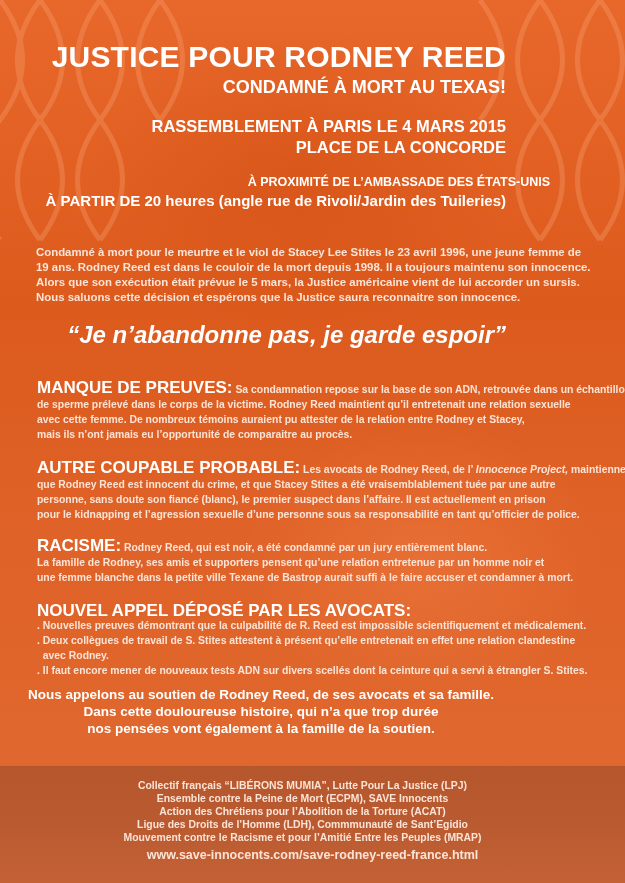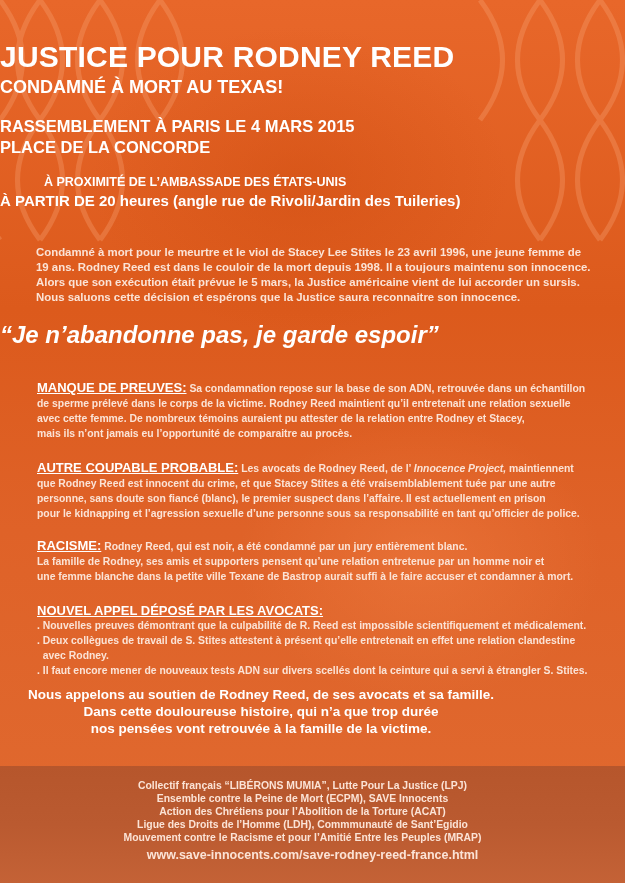--- a/index.html
+++ b/index.html
@@ -19,41 +19,41 @@
     }
     
     .net {
       position: absolute; left: 0; top: 0; width: 625px; height: 260px;
       opacity: 0.35;
     }
     .footer-band {
       position: absolute; left: 0; top: 766px; width: 625px; height: 117px;
       background: linear-gradient(180deg, #b6562c 0%, #ba5a30 50%, #c46236 100%);
     }
-    .c { text-align: left; position: absolute; left: 0; width: 506px; }
+    .c { text-align: right; position: absolute; left: 0; width: 506px; }
     .title { top: 40px; font-size: 30px; font-weight: bold; letter-spacing: 0.2px; }
     .subtitle { top: 77px; font-size: 18px; font-weight: bold; }
     .rally1 { top: 117px; font-size: 16.5px; font-weight: bold; }
     .rally2 { top: 138px; font-size: 16.5px; font-weight: bold; }
     .prox1 { top: 175px; font-size: 12.5px; font-weight: bold; padding-left: 44px; }
     .prox2 { top: 192px; font-size: 15px; font-weight: bold; }
     .intro {
       position: absolute; left: 36px; top: 245px; width: 585px;
       font-size: 11.4px; font-weight: bold; line-height: 15px;
       color: #fbe3d6;
     }
     .quote {
       top: 321px; font-size: 24px; font-weight: bold; font-style: italic;
     }
     .section {
       position: absolute; left: 37px; width: 585px;
       font-size: 10.4px; font-weight: bold; line-height: 15px;
       color: #fbe3d6;
     }
-    .section .head { font-size: 13px; color: #ffffff; text-decoration: underline; }
+    .section .head { font-size: 17px; color: #ffffff; }
     .section .line { display: block; white-space: nowrap; }
     .section .em { font-style: italic; }
     .s1 { top: 380px; }
     .s2 { top: 460px; }
     .s3 { top: 538px; }
     .s4 { top: 603px; }
     .s4 .head { display: block; }
     .call {
       position: absolute; left: 0; width: 522px; top: 686px;
       text-align: center; font-size: 13.5px; font-weight: bold; line-height: 17px;
@@ -134,21 +134,21 @@
     <span class="head">NOUVEL APPEL DÉPOSÉ PAR LES AVOCATS:</span>
     <span class="line">. Nouvelles preuves démontrant que la culpabilité de R. Reed est impossible scientifiquement et médicalement.</span>
     <span class="line">. Deux collègues de travail de S. Stites attestent à présent qu’elle entretenait en effet une relation clandestine</span>
     <span class="line" style="white-space:pre;">  avec Rodney.</span>
     <span class="line">. Il faut encore mener de nouveaux tests ADN sur divers scellés dont la ceinture qui a servi à étrangler S. Stites.</span>
   </div>
 
   <div class="call">
     <span>Nous appelons au soutien de Rodney Reed, de ses avocats et sa famille.</span>
     <span>Dans cette douloureuse histoire, qui n’a que trop durée</span>
-    <span>nos pensées vont retrouvée à la famille de la victime.</span>
+    <span>nos pensées vont également à la famille de la soutien.</span>
   </div>
 
   <div class="orgs">
     <span>Collectif français “LIBÉRONS MUMIA”, Lutte Pour La Justice (LPJ)</span>
     <span>Ensemble contre la Peine de Mort (ECPM), SAVE Innocents</span>
     <span>Action des Chrétiens pour l’Abolition de la Torture (ACAT)</span>
     <span>Ligue des Droits de l’Homme (LDH), Commmunauté de Sant’Egidio</span>
     <span>Mouvement contre le Racisme et pour l’Amitié Entre les Peuples (MRAP)</span>
   </div>
 

